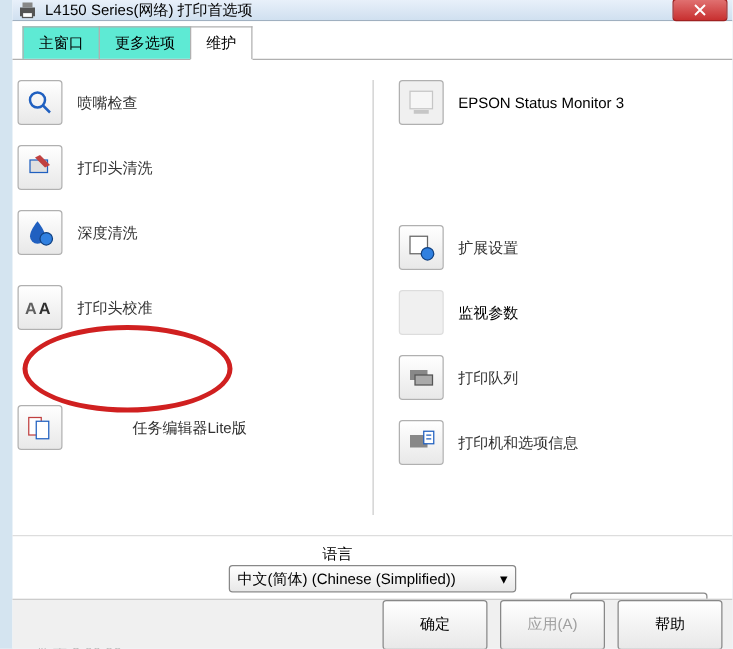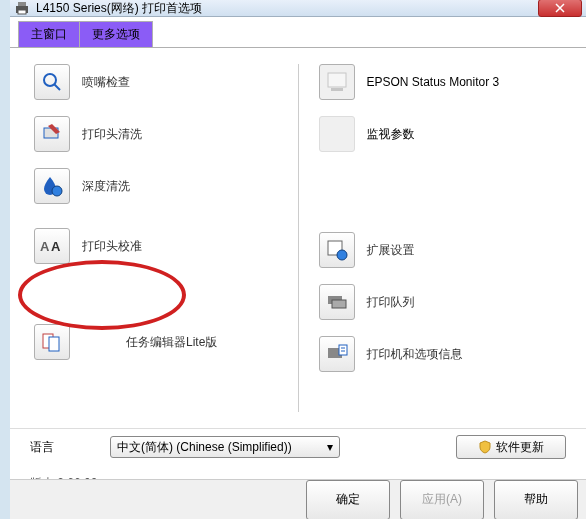--- a/index.html
+++ b/index.html
@@ -5,37 +5,37 @@
 * { box-sizing: border-box; margin: 0; padding: 0; }
 body { font-family: "Microsoft YaHei", "SimSun", sans-serif; font-size: 12px; background: #d4e4f0; width: 586px; height: 519px; overflow: hidden; position: relative; }
 
 .window { width: 576px; height: 519px; background: #fff; position: absolute; left: 10px; top: 0; }
 .titlebar { height: 17px; background: linear-gradient(#e8f0fa, #d0e0f0); border-bottom: 1px solid #a0b0c0; display: flex; align-items: center; padding: 0 4px; }
 .titlebar-icon { width: 16px; height: 16px; margin-right: 6px; display: inline-flex; align-items: center; justify-content: center; }
 .titlebar-title { flex: 1; color: #000; }
 .close-btn { width: 44px; height: 18px; background: linear-gradient(#e07070, #c83030); border: 1px solid #a02020; border-radius: 3px; color: #fff; display: flex; align-items: center; justify-content: center; font-size: 11px; cursor: pointer; }
 
 .tabs { display: flex; padding: 4px 8px 0 8px; background: #fff; border-bottom: 1px solid #b0b0b0; }
-.tab { padding: 4px 12px; border: 1px solid #b0b0b0; border-bottom: none; margin-right: -1px; background: #8b5cf6; cursor: pointer; position: relative; }
+.tab { padding: 4px 12px; border: 1px solid #b0b0b0; border-bottom: none; margin-right: -1px; background: #5eead4; cursor: pointer; position: relative; }
 .tab.active { background: #fff; border-bottom: 1px solid #fff; margin-bottom: -1px; z-index: 1; }
 
-.content { padding: 16px 24px; display: flex; height: 380px; position: relative; text-align: center; }
+.content { padding: 16px 4px; display: flex; height: 380px; position: relative; text-align: center; }
 .col { flex: 1; }
 .col-left { border-right: 1px solid #ccc; padding-right: 20px; }
 .col-right { padding-left: 20px; }
 
 .item { display: flex; align-items: center; margin-bottom: 16px; height: 36px; }
 .item-btn { width: 36px; height: 36px; border: 1px solid #b0b0b0; border-radius: 3px; background: linear-gradient(#fff, #e8e8e8); display: flex; align-items: center; justify-content: center; margin-right: 12px; cursor: pointer; }
 .item-label { color: #333; }
 .item.disabled .item-btn { background: #f0f0f0; cursor: default; }
 .item.disabled .item-label { color: #000000; }
 
 .circle-annotation { position: absolute; left: 8px; top: 212px; width: 168px; height: 70px; border: 4px solid #d02020; border-radius: 50%; pointer-events: none; }
 
-.lang-row { padding: 6px 20px; display: flex; align-items: center; border-top: 1px solid #ddd; }
+.lang-row { padding: 6px 20px; display: flex; align-items: center; border-top: 1px solid #ddd; flex-direction: column; }
 .lang-label { width: 80px; }
 .lang-select { width: 230px; height: 22px; border: 1px solid #888; border-radius: 3px; background: linear-gradient(#fff,#e8e8e8); padding: 0 6px; display: flex; align-items: center; justify-content: space-between; cursor: pointer; }
 .update-btn { margin-left: auto; width: 110px; height: 24px; border: 1px solid #888; border-radius: 3px; background: linear-gradient(#fff,#e8e8e8); display: flex; align-items: center; justify-content: center; cursor: pointer; gap: 4px; }
 
 .version-row { padding: 10px 20px; color: #555; }
 
 .footer { position: absolute; bottom: 0; left: 10px; right: 0; height: 40px; background: #f0f0f0; border-top: 1px solid #ccc; display: flex; align-items: center; justify-content: flex-end; padding: 0 8px; gap: 10px; }
 .footer-btn { min-width: 84px; height: 40px; border: 1px solid #888; border-radius: 3px; background: linear-gradient(#fff,#e8e8e8); cursor: pointer; display: flex; align-items: center; justify-content: center; padding: 0 10px; }
 .footer-btn.disabled { color: #a0a0a0; cursor: default; }
 
@@ -57,20 +57,21 @@
     <div class="close-btn">
       <svg width="10" height="10">
           <path d="M1 1 L9 9 M9 1 L1 9" stroke="#fff" stroke-width="1.5"></path>
         </svg>
     </div>
   </div>
 
   <div class="tabs">
     <div class="tab">主窗口</div>
     <div class="tab">更多选项</div>
+    <div class="tab active">维护</div>
   </div>
 
   <div class="content">
     <div class="col col-left">
       <div class="item">
         <div class="item-btn">
           <svg width="24" height="24">
               <circle cx="10" cy="10" r="6" fill="none" stroke="#2060c0" stroke-width="2"></circle>
               <line x1="14" y1="14" x2="20" y2="20" stroke="#2060c0" stroke-width="2"></line>
             </svg>
@@ -118,32 +119,32 @@
     <div class="col col-right">
       <div class="item disabled">
         <div class="item-btn">
           <svg width="24" height="24" opacity="0.4">
               <rect x="3" y="3" width="18" height="14" fill="#fff" stroke="#888"></rect>
               <rect x="6" y="18" width="12" height="3" fill="#888"></rect>
             </svg>
         </div>
         <span class="item-label">EPSON Status Monitor 3</span>
       </div>
-      <div class="item disabled">
-        <div class="item-btn" style="border-color:#ddd;"></div>
-        <span class="item-label">监视参数</span>
-      </div>
       <div class="item" style="margin-top:80px;">
         <div class="item-btn">
           <svg width="24" height="24">
               <rect x="3" y="3" width="14" height="14" fill="#fff" stroke="#666"></rect>
               <circle cx="17" cy="17" r="5" fill="#3080e0" stroke="#104080"></circle>
             </svg>
         </div>
         <span class="item-label">扩展设置</span>
+      </div>
+      <div class="item disabled">
+        <div class="item-btn" style="border-color:#ddd;"></div>
+        <span class="item-label">监视参数</span>
       </div>
       <div class="item">
         <div class="item-btn">
           <svg width="24" height="24">
               <rect x="3" y="6" width="14" height="8" fill="#888"></rect>
               <rect x="7" y="10" width="14" height="8" fill="#aaa" stroke="#555"></rect>
             </svg>
         </div>
         <span class="item-label">打印队列</span>
       </div>

